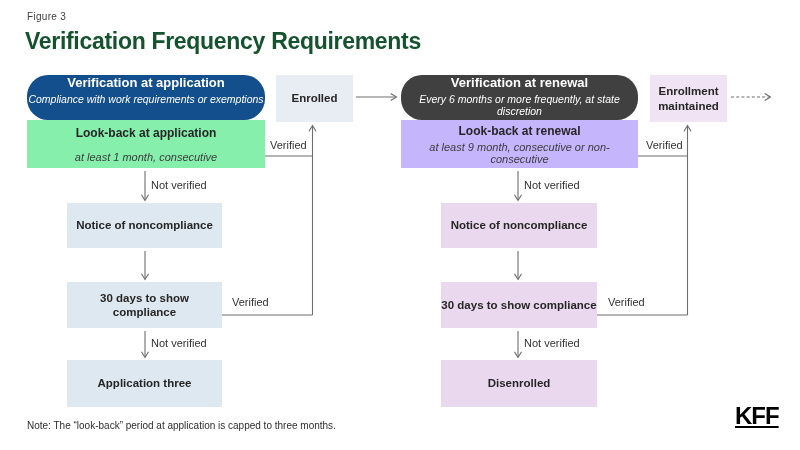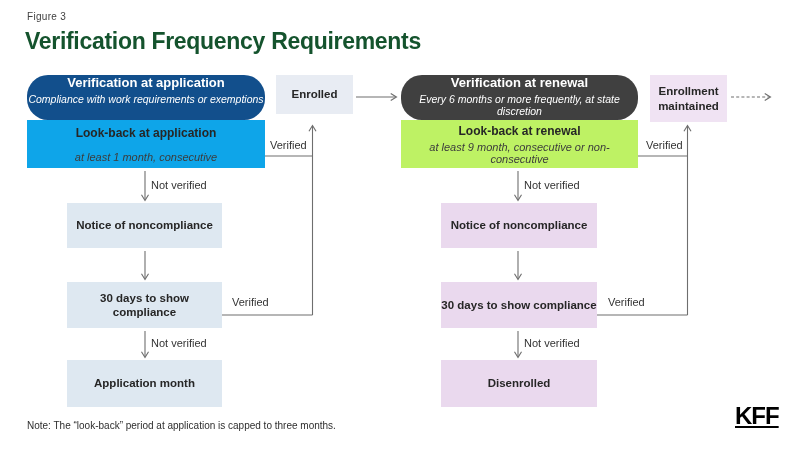--- a/index.html
+++ b/index.html
@@ -17,37 +17,37 @@
   .hdr-box .s{font-size:10.5px;font-style:italic;margin-top:2px;}
 
   .app-hdr{left:27px;top:75px;width:238px;height:45px;background:#124f8c;}
   .ren-hdr{left:401px;top:75px;width:237px;height:45px;background:#404040;}
 
   .sub-box{display:flex;flex-direction:column;align-items:center;justify-content:center;
            text-align:center;color:#262626;}
   .sub-box .t{font-size:12px;font-weight:bold;line-height:1.25;}
   .sub-box .s{font-size:11px;font-style:italic;color:#3c3c3c;margin-top:2px;}
 
-  .app-look{left:27px;top:120px;width:238px;height:48px;background:#0ea5e9;gap:8px;}
-  .ren-look{left:401px;top:120px;width:237px;height:48px;background:#bef264;}
+  .app-look{left:27px;top:120px;width:238px;height:48px;background:#86efac;gap:8px;}
+  .ren-look{left:401px;top:120px;width:237px;height:48px;background:#c4b5fd;}
 
   .flow-box{display:flex;align-items:center;justify-content:center;text-align:center;
             font-size:11.5px;font-weight:bold;color:#262626;line-height:1.25;}
   .blue{background:#dee8f1;}
   .purple{background:#ead9ee;}
 
   .app-notice{left:67px;top:203px;width:155px;height:45px;}
   .app-days{left:67px;top:282px;width:155px;height:46px;}
   .app-denied{left:67px;top:360px;width:155px;height:47px;}
 
   .ren-notice{left:441px;top:203px;width:156px;height:45px;}
   .ren-days{left:441px;top:282px;width:156px;height:46px;}
   .ren-out{left:441px;top:360px;width:156px;height:47px;}
 
-  .enrolled-box{left:276px;top:75px;width:77px;height:39px;background:#e8ecf3;}
+  .enrolled-box{left:276px;top:75px;width:77px;height:47px;background:#e8ecf3;}
   .maintained-box{left:650px;top:75px;width:77px;height:47px;background:#f0e3f3;padding:9px 4px;box-sizing:border-box;}
 
   .edge-label{font-size:11px;color:#333333;white-space:nowrap;}
   .lbl-nv-a1{left:151px;top:179px;}
   .lbl-nv-a2{left:151px;top:337px;}
   .lbl-v-a1{left:270px;top:139px;}
   .lbl-v-a2{left:232px;top:296px;}
   .lbl-nv-r1{left:524px;top:179px;}
   .lbl-nv-r2{left:524px;top:337px;}
   .lbl-v-r1{left:646px;top:139px;}
@@ -99,21 +99,21 @@
   <div class="abs hdr-box app-hdr">
     <div class="t">Verification at application</div>
     <div class="s">Compliance with work requirements or exemptions</div>
   </div>
   <div class="abs sub-box app-look">
     <div class="t">Look-back at application</div>
     <div class="s">at least 1 month, consecutive</div>
   </div>
   <div class="abs flow-box blue app-notice">Notice of noncompliance</div>
   <div class="abs flow-box blue app-days">30 days to show compliance</div>
-  <div class="abs flow-box blue app-denied">Application month</div>
+  <div class="abs flow-box blue app-denied">Application three</div>
 
   <div class="abs flow-box enrolled-box">Enrolled</div>
 
   <div class="abs hdr-box ren-hdr">
     <div class="t">Verification at renewal</div>
     <div class="s">Every 6 months or more frequently, at state discretion</div>
   </div>
   <div class="abs sub-box ren-look">
     <div class="t">Look-back at renewal</div>
     <div class="s">at least 9 month, consecutive or non-consecutive</div>

